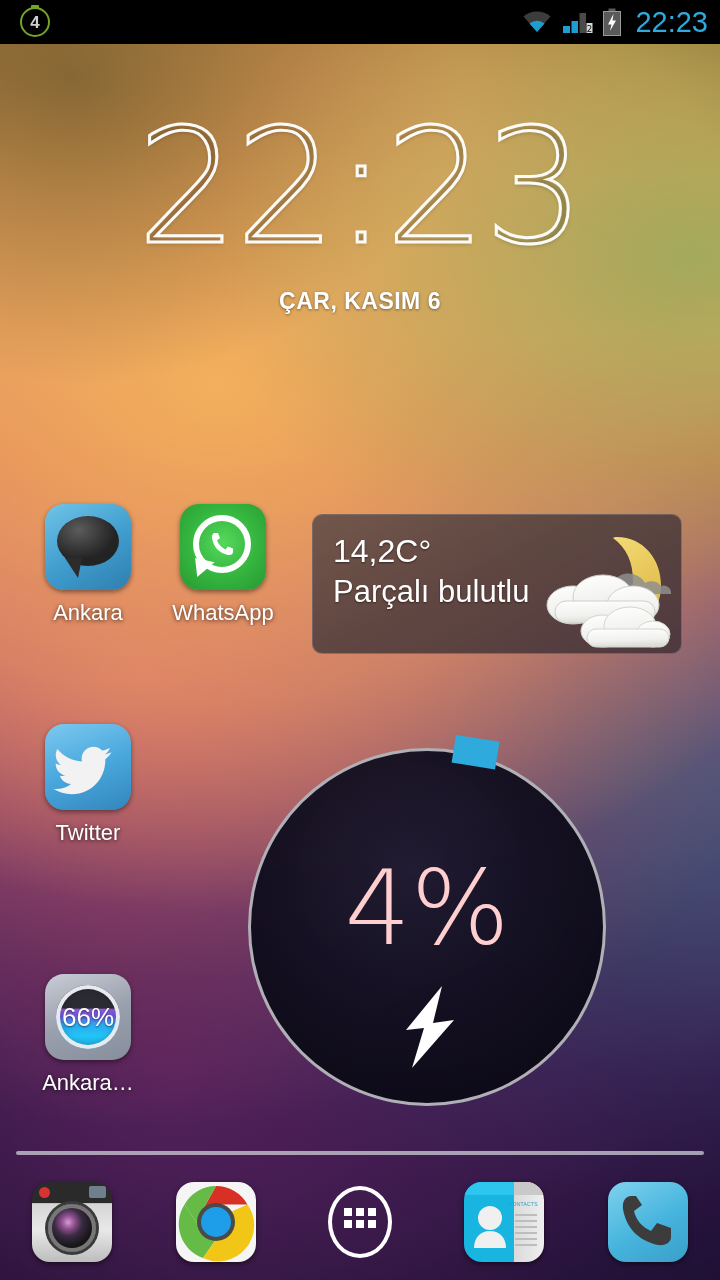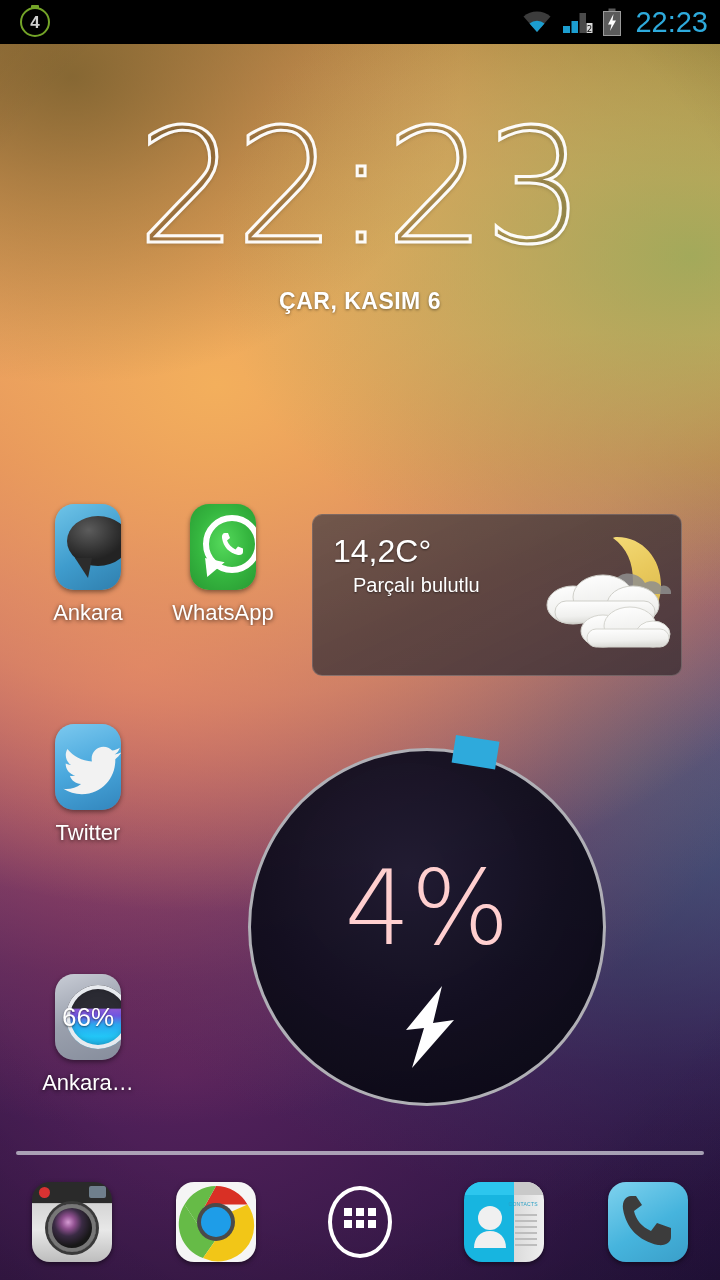--- a/index.html
+++ b/index.html
@@ -133,21 +133,21 @@
   }
 
   
   .icon-cell {
     position: absolute;
     width: 148px;
     text-align: center;
     z-index: 12;
   }
   .icon-art {
-    width: 66px; height: 86px;
+    width: 86px; height: 86px;
     margin: 0 auto;
     position: relative;
   }
   .icon-label {
     margin-top: 10px;
     color: #fff;
     font-size: 22px;
     text-shadow: 0 1px 4px rgba(0,0,0,0.7);
     white-space: nowrap;
     overflow: hidden;
@@ -230,37 +230,37 @@
     color: #fff;
     font-size: 26px;
     font-weight: 300;
     text-shadow: 0 1px 2px rgba(0,0,0,0.55);
   }
 
   
   .weather-widget {
     position: absolute;
     left: 312px; top: 514px;
-    width: 370px; height: 162px;
+    width: 370px; height: 140px;
     border-radius: 10px;
     background: linear-gradient(155deg, rgba(84,70,70,0.80) 0%, rgba(70,56,58,0.82) 45%, rgba(66,50,55,0.86) 100%);
     border: 1px solid rgba(255,255,255,0.18);
     box-sizing: border-box;
     z-index: 12;
     overflow: hidden;
   }
   .weather-text {
     position: absolute;
     left: 20px; top: 18px;
     color: #fff;
     text-shadow: 0 1px 2px rgba(0,0,0,0.5);
   }
   .weather-temp { font-size: 32px; line-height: 1.15; font-weight: normal; }
   .weather-city { font-size: 25px; line-height: 1.3; margin-top: 3px; }
-  .weather-cond { font-size: 20px; line-height: 1.3; margin-top: 2px; margin-left: 20px; }
+  .weather-cond { font-size: 31px; line-height: 1.3; margin-top: 2px; }
   .weather-icon {
     position: absolute;
     right: 8px; top: 16px;
     width: 148px; height: 130px;
   }
 
   
   .battery-widget {
     position: absolute;
     left: 248px; top: 748px;

